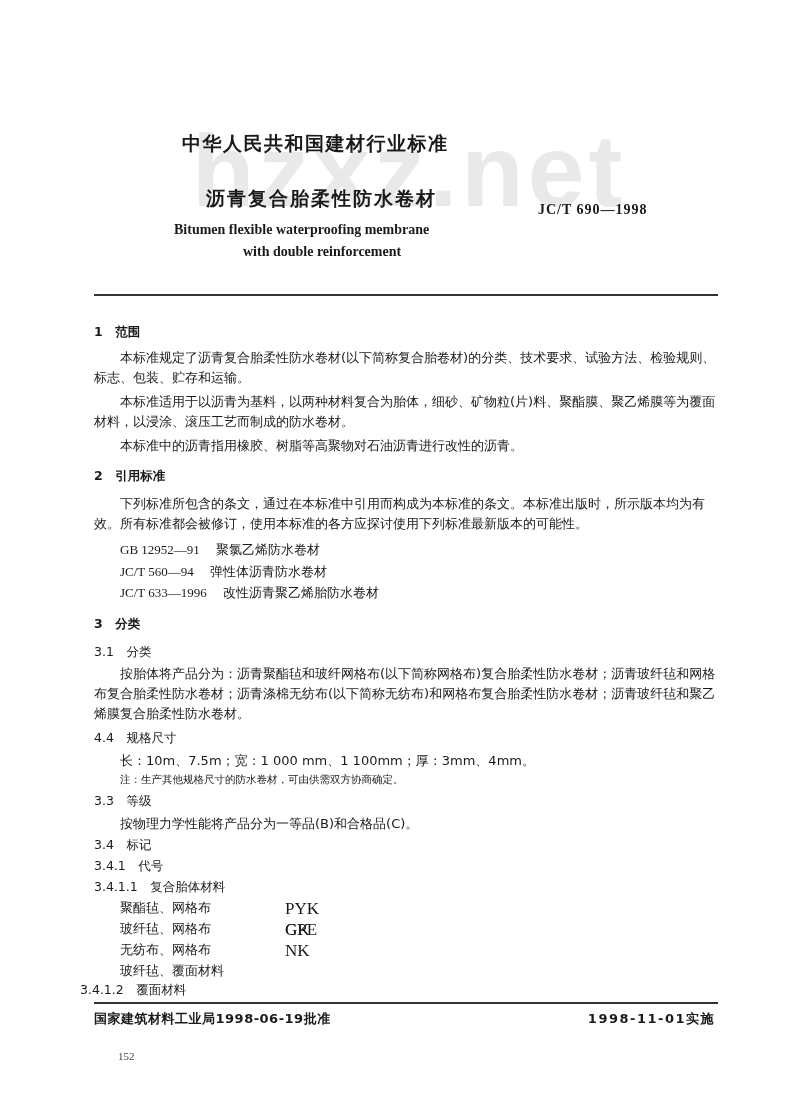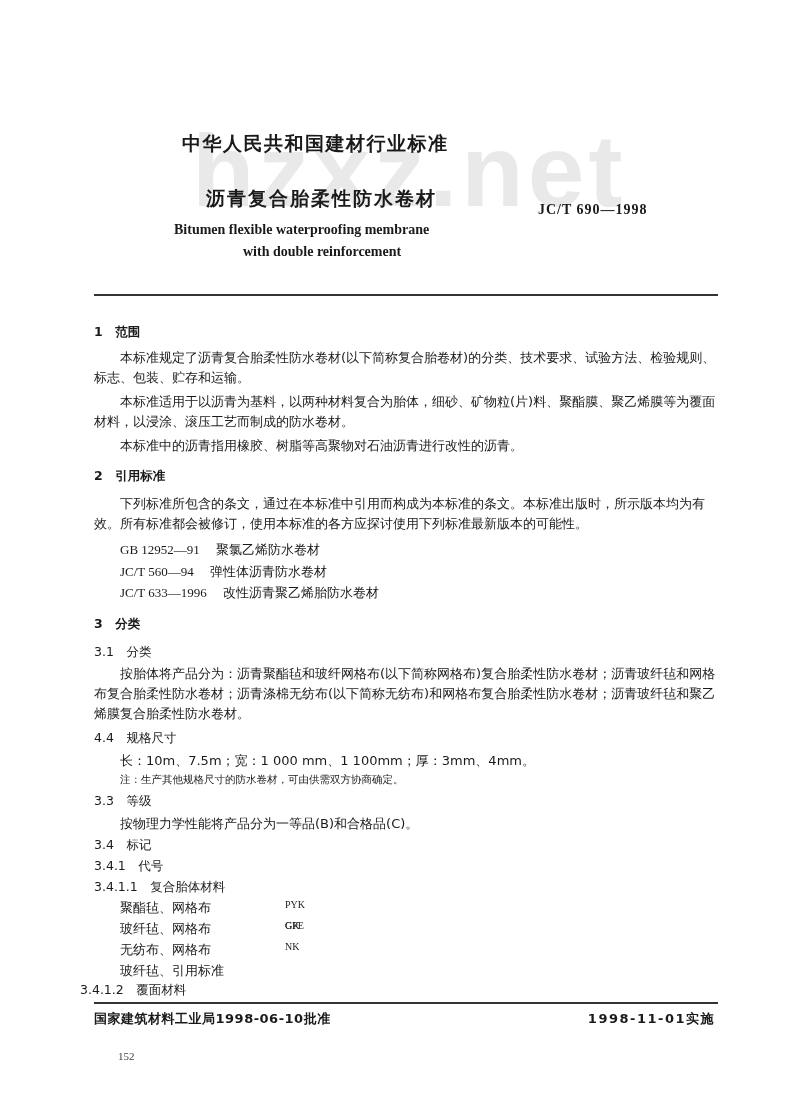--- a/index.html
+++ b/index.html
@@ -15,21 +15,21 @@
   .hr-top { position: absolute; left: 94px; top: 294px; width: 624px; height: 2px; background: #333; }
   .hr-bot { position: absolute; left: 94px; top: 1002px; width: 624px; height: 2px; background: #333; }
   .sec { font-size: 12.5px; font-weight: bold; }
   .sub { font-size: 12.5px; }
   .body-p { position: absolute; left: 94px; width: 624px; font-size: 13px; line-height: 20px; white-space: normal; }
   .body-p .ind { display: inline-block; width: 26px; }
   .ref-code { font-family: "Liberation Serif", serif; font-size: 13px; }
   .ref { left: 120px; font-size: 13px; }
   .note { left: 120px; font-size: 10.5px; }
   .code-label { left: 120px; font-size: 13px; }
-  .code-val { left: 285px; font-family: "Liberation Serif", serif; font-size: 10px; }
+  .code-val { left: 285px; font-family: "Liberation Serif", serif; font-size: 17px; }
   .foot-l { left: 94px; top: 1010px; font-size: 13px; font-weight: bold; letter-spacing: 0.5px; }
   .foot-r { right: 85px; top: 1010px; font-size: 13px; font-weight: bold; letter-spacing: 1.5px; }
   .page-no { left: 118px; top: 1050px; font-family: "Liberation Serif", serif; font-size: 11px; color: #444; }
 </style>
 </head>
 <body>
 
 <div class="watermark">hzxz.net</div>
 
 <div class="abs hdr-org">中华人民共和国建材行业标准</div>
@@ -75,22 +75,22 @@
 <div class="abs sub" style="left:94px;top:837px;">3.4　标记</div>
 <div class="abs sub" style="left:94px;top:858px;">3.4.1　代号</div>
 <div class="abs sub" style="left:94px;top:879px;">3.4.1.1　复合胎体材料</div>
 
 <div class="abs code-label" style="top:899px;">聚酯毡、网格布</div>
 <div class="abs code-val" style="top:899px;">PYK</div>
 <div class="abs code-label" style="top:920px;">玻纤毡、网格布</div>
 <div class="abs code-val" style="top:920px;">GK</div>
 <div class="abs code-label" style="top:941px;">无纺布、网格布</div>
 <div class="abs code-val" style="top:941px;">NK</div>
-<div class="abs code-label" style="top:962px;">玻纤毡、引用标准</div>
+<div class="abs code-label" style="top:962px;">玻纤毡、覆面材料</div>
 <div class="abs code-val" style="top:920px;">GPE</div>
 
 <div class="abs sub" style="left:80px;top:982px;">3.4.1.2　覆面材料</div>
 
 <div class="hr-bot"></div>
 
-<div class="abs foot-l">国家建筑材料工业局1998-06-10批准</div>
+<div class="abs foot-l">国家建筑材料工业局1998-06-19批准</div>
 <div class="abs foot-r">1998-11-01实施</div>
 <div class="abs page-no">152</div>
 
 </body></html>

